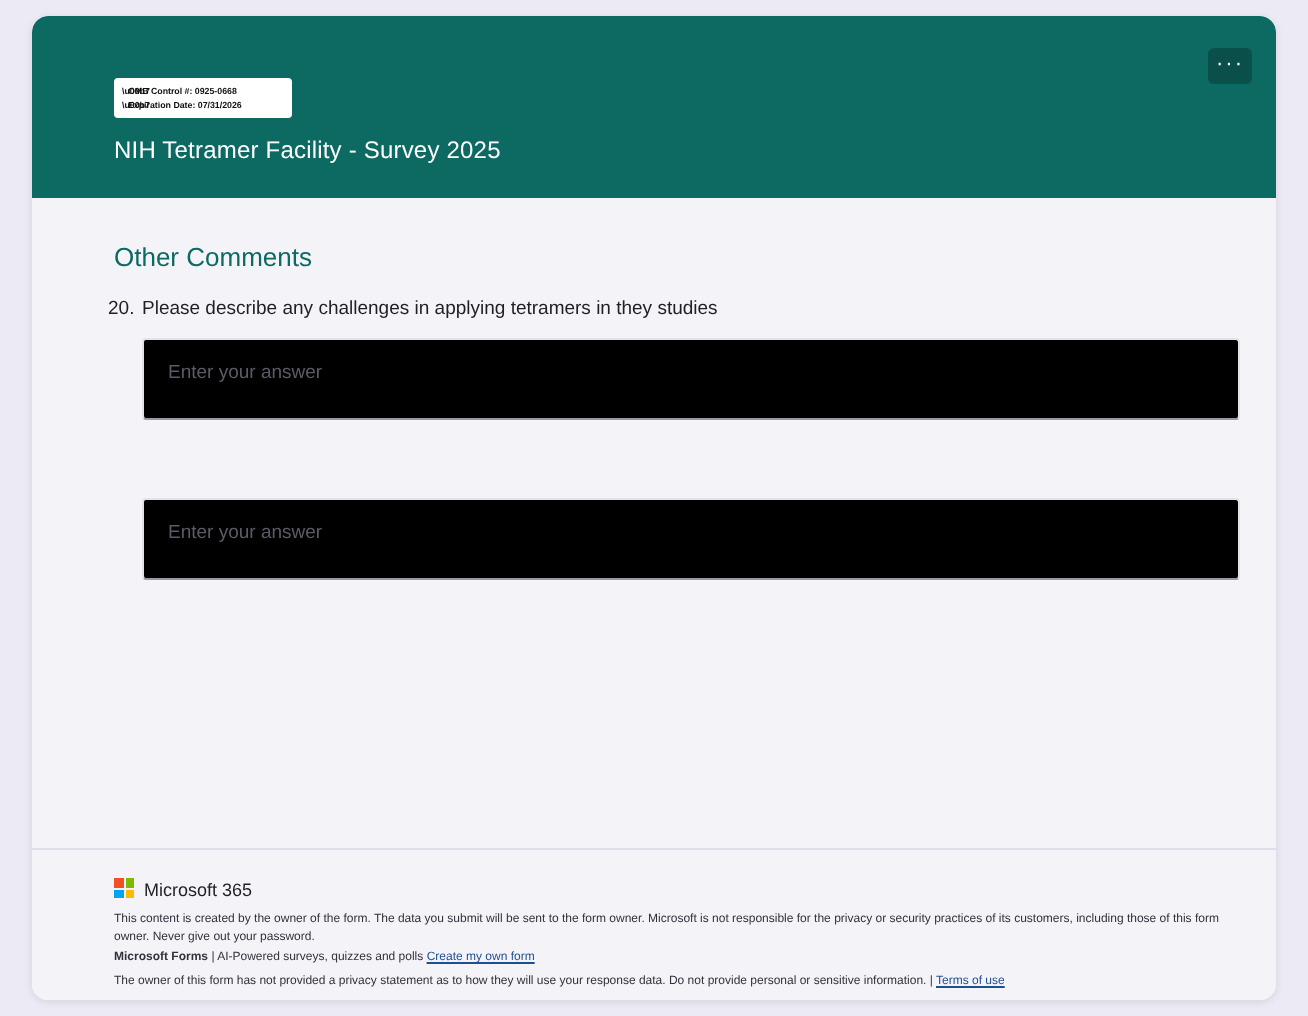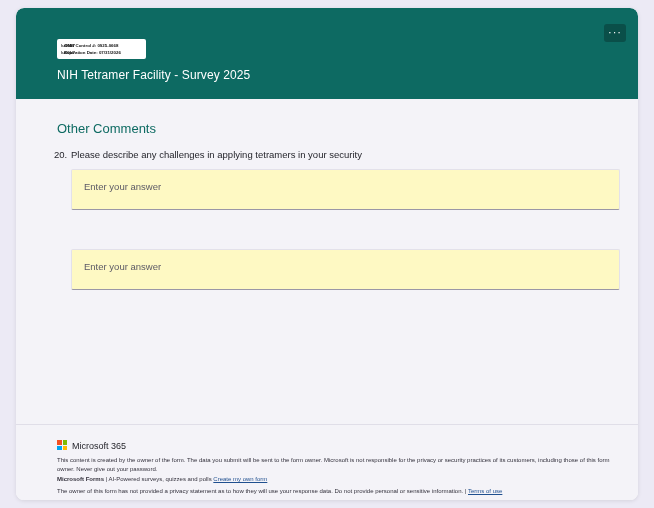--- a/index.html
+++ b/index.html
@@ -106,21 +106,21 @@
   .q-label {
     font-size: 9.5px;
     color: #1f1f26;
     margin-bottom: 9px;
   }
   .q-num {
     display: inline-block;
     min-width: 17px;
   }
   .answer-box {
-    background: #fef9c3;
+    background: #000000;
     border: 1px solid #e3e1ea;
     border-bottom: 1px solid #9a97a6;
     border-radius: 2px;
     height: 41px;
     margin-left: 17px;
     width: 549px;
     box-sizing: border-box;
     position: relative;
   }
   .answer-placeholder {
@@ -276,21 +276,21 @@
       <div class="omb-line"><span class="bullet">\u00b7</span><span>Expiration Date: 07/31/2026</span></div>
     </div>
     <div class="form-title">NIH Tetramer Facility - Survey 2025</div>
   </div>
 
   <div class="form-body">
     <div class="section-title">Other Comments</div>
 
     <div class="question q20">
       <div class="q-label">
-        <span class="q-num">20.</span><span>Please describe any challenges in applying tetramers in your security</span>
+        <span class="q-num">20.</span><span>Please describe any challenges in applying tetramers in they studies</span>
       </div>
       <div class="answer-box">
         <div class="answer-placeholder">Enter your answer</div>
       </div>
     </div>
 
     <div class="question q21">
       <div class="answer-box">
         <div class="answer-placeholder">Enter your answer</div>
       </div>

